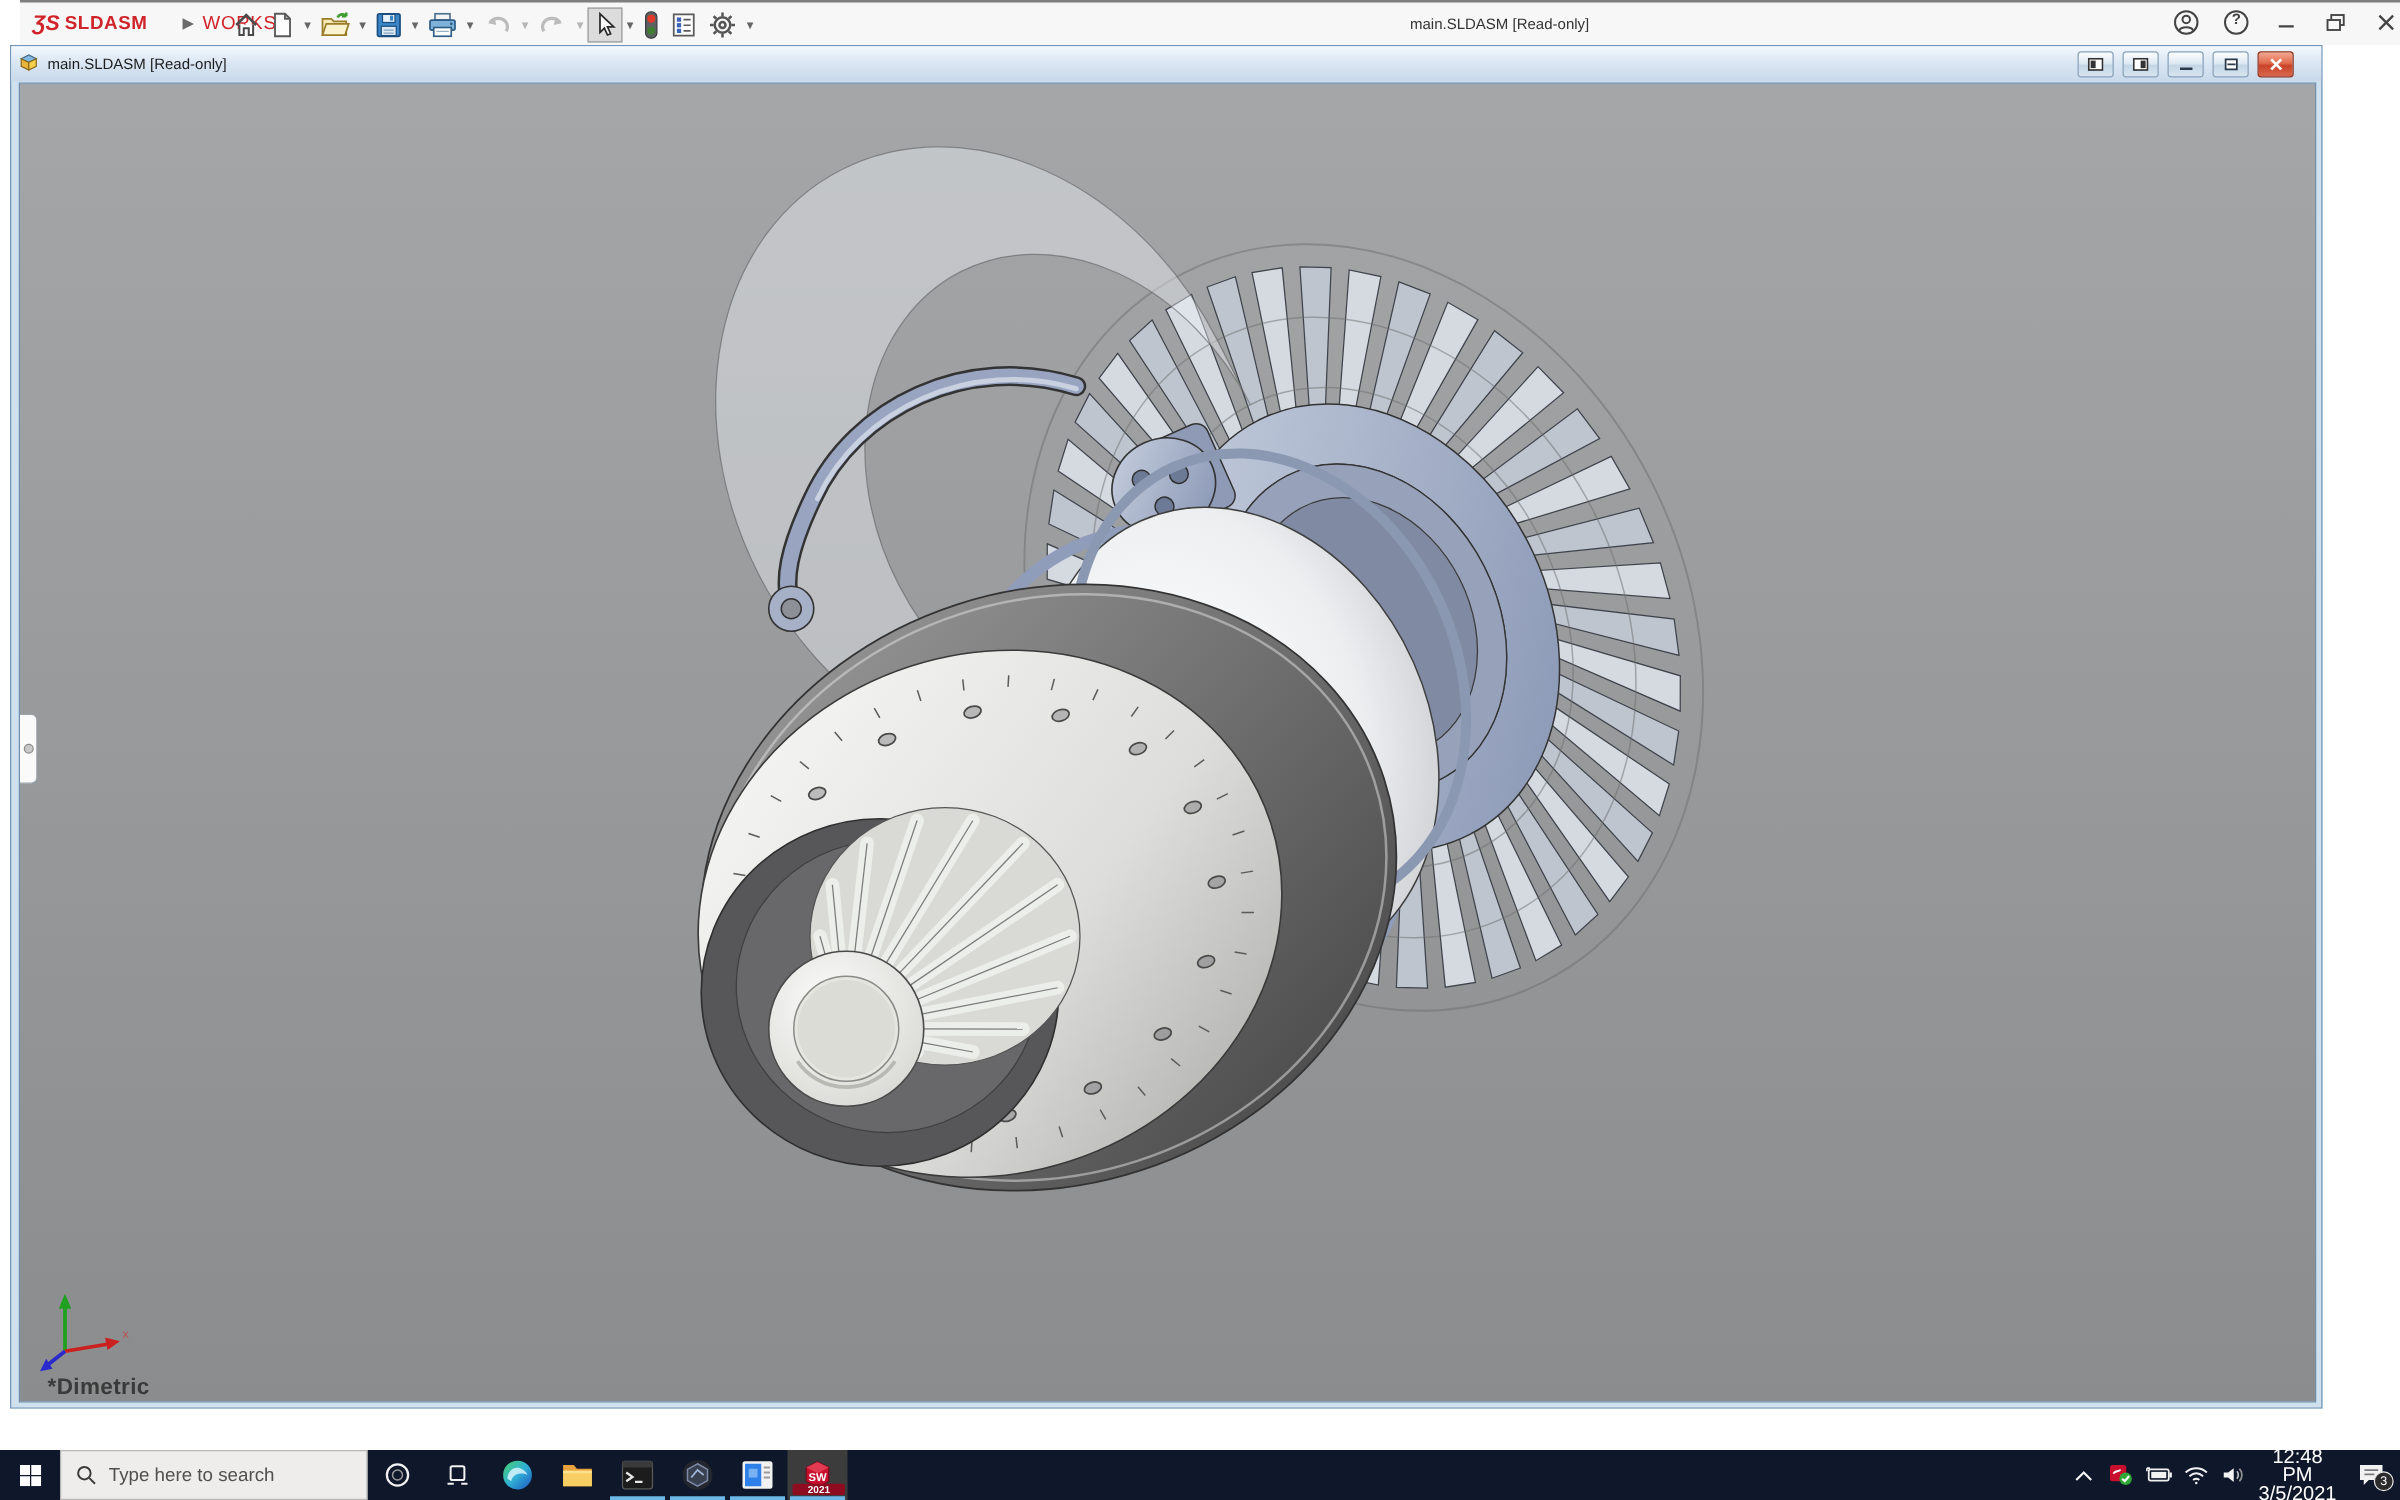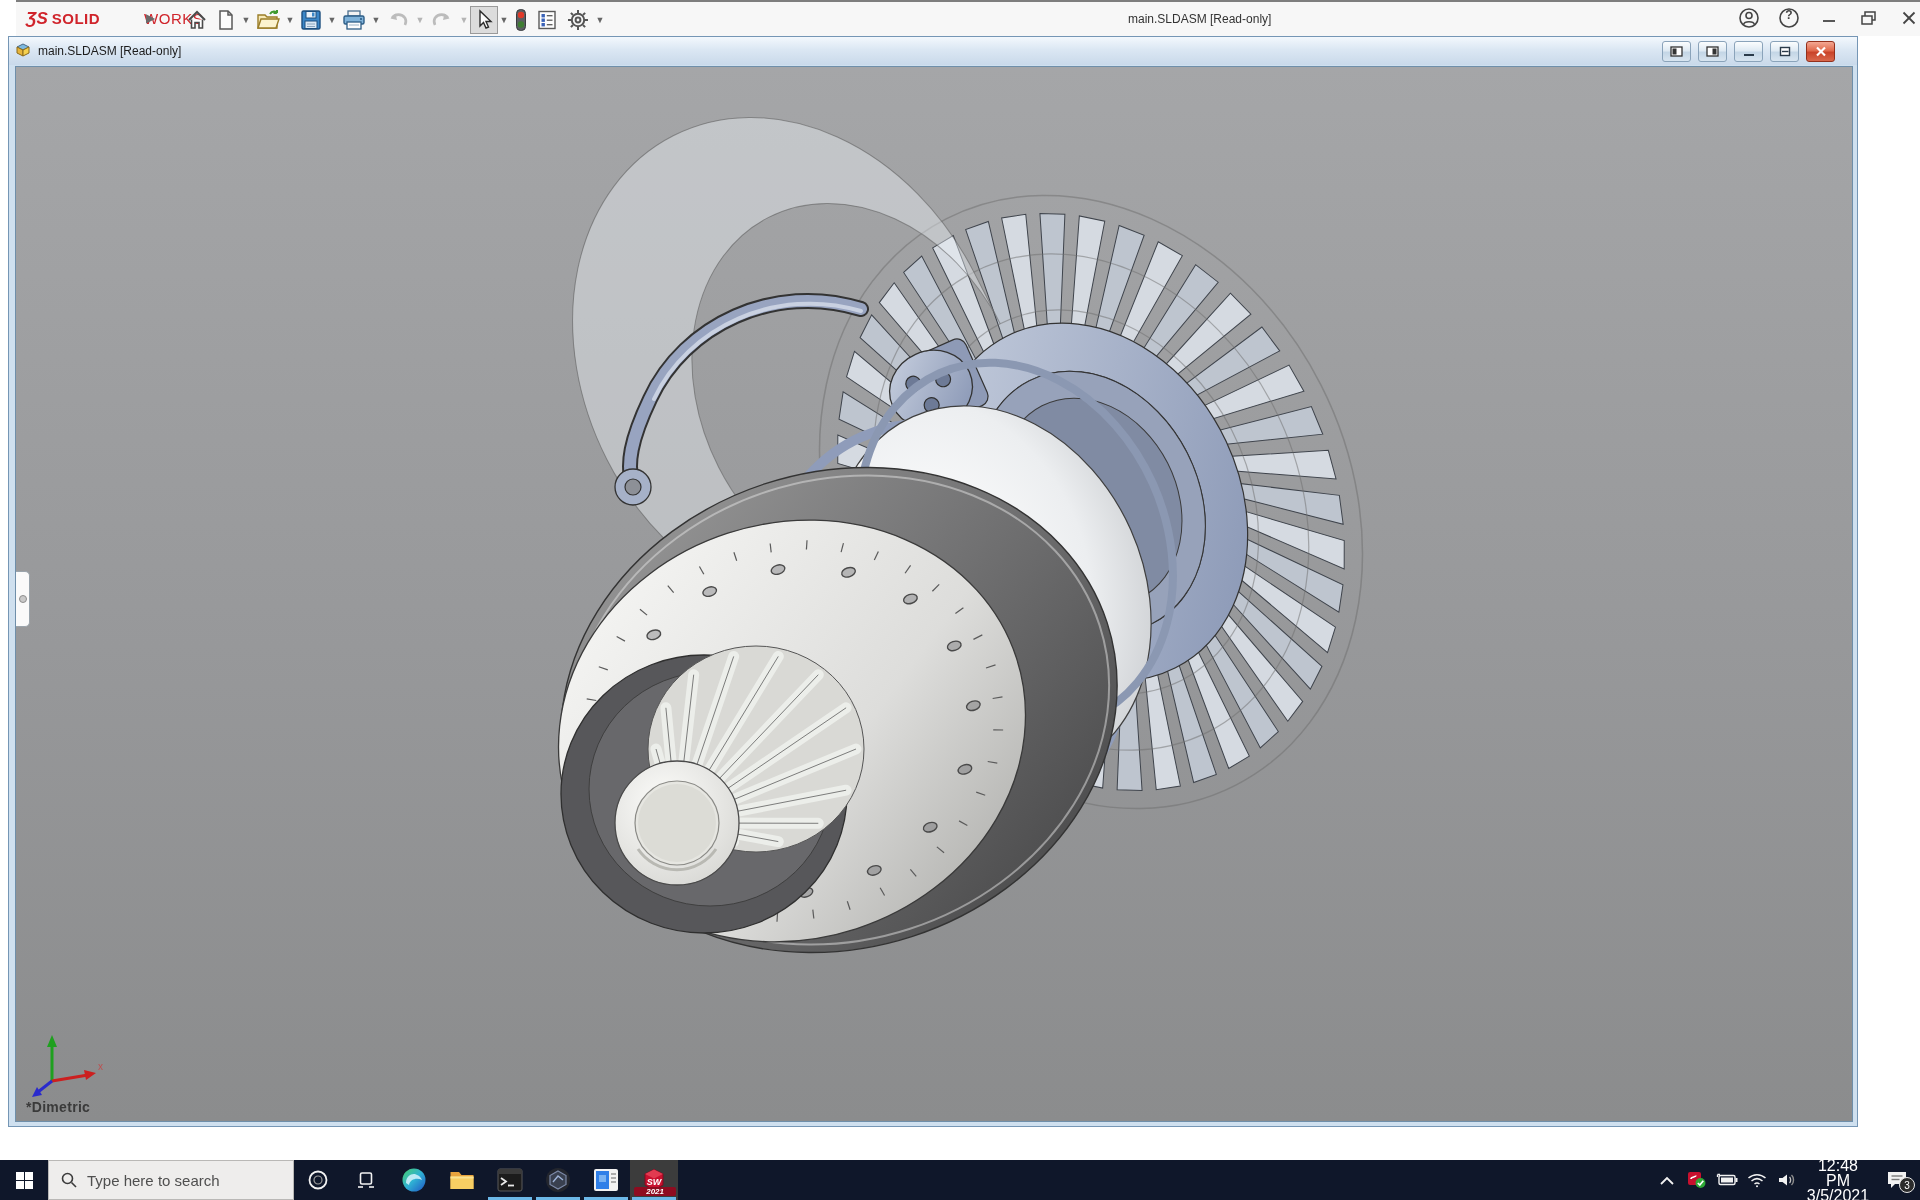--- a/index.html
+++ b/index.html
@@ -42,53 +42,53 @@
     background:linear-gradient(180deg,#a5a6a8 0%, #97989a 55%, #8b8c8d 100%); }
   .viewport svg.scene { position:absolute; left:0; top:0; width:100%; height:100%; }
 
   .collapsed-tab { position:absolute; left:0px; top:504px; width:14px; height:56px;
     background:#fafafa; border:1px solid #9aa4ac; border-left:none;
     border-radius:0 5px 5px 0; }
   .collapsed-tab .dot { position:absolute; left:3px; top:23px; width:8px; height:8px;
     border-radius:50%; border:1px solid #8d8d8d; background:#c9c9c9; }
 
   .triad { position:absolute; left:14px; top:962px; width:80px; height:72px; }
-  .view-label { position:absolute; left:10px; top:1032px; font-size:14px; font-weight:bold;
+  .view-label { position:absolute; left:22px; top:1032px; font-size:18px; font-weight:bold;
     color:#3a3a3a; letter-spacing:.3px; }
 
   .statusarea { position:absolute; left:0; top:1127px; width:1920px; height:33px; background:#ffffff; }
 
   
   .taskbar { position:absolute; left:0; top:1160px; width:1920px; height:40px;
     background:#0f172a; display:flex; align-items:stretch; }
   .tb-cell { width:48px; display:flex; align-items:center; justify-content:center; position:relative; }
   .searchbox { width:246px; background:#eeedec; border:1px solid #b9b8b6; display:flex;
     align-items:center; padding-left:12px; gap:10px; }
   .searchbox input { border:none; outline:none; background:transparent; font-size:15px;
     color:#3b3b3b; width:190px; font-family:"Liberation Sans",sans-serif; }
   .searchbox input::placeholder { color:#4f4f4f; opacity:1; }
   .appcell { width:48px; display:flex; align-items:center; justify-content:center; position:relative; }
   .appcell.open::after { content:""; position:absolute; bottom:0; left:2px; width:44px; height:3px;
     background:#6cb8e8; }
-  .appcell.active { background:#3c3c3c;font-style:italic; }
+  .appcell.active { background:#3c3c3c; }
   .tray { margin-left:auto; display:flex; align-items:center; }
   .tray .tcell { width:30px; height:40px; display:flex; align-items:center; justify-content:center; }
   .clock { width:72px; text-align:center; color:#ffffff; font-size:16px; line-height:15px; padding:0 2px; }
   .notif { width:46px; height:40px; display:flex; align-items:center; justify-content:center; position:relative; }
   .notif .badge { position:absolute; right:5px; bottom:7px; width:16px; height:16px; border-radius:50%;
     background:#2b2b2b; border:1px solid #e8e8e8; color:#fff; font-size:10px;
     display:flex; align-items:center; justify-content:center; }
 </style>
 </head>
 <body>
 
 <div class="topbar">
   <div class="brand">
     <span class="mark">ƷS</span>
-    <span><span class="bold">SOLID</span><span class="light">WORKS</span></span>
+    <span><span class="bold">SLDASM</span><span class="light">WORKS</span></span>
   </div>
   <div class="crumb-arrow">▶</div>
 
   <div class="tools">
     <div class="tbtn">
       <span>
         <svg width="22" height="22" viewBox="0 0 22 22">
             <path d="M3 11 L11 3 L19 11" fill="none" stroke="#4a4a4a" stroke-width="2"></path>
             <path d="M5.5 10.5 V19 H9 V13.5 H13 V19 H16.5 V10.5" fill="#fff" stroke="#4a4a4a" stroke-width="1.6"></path>
           </svg>

